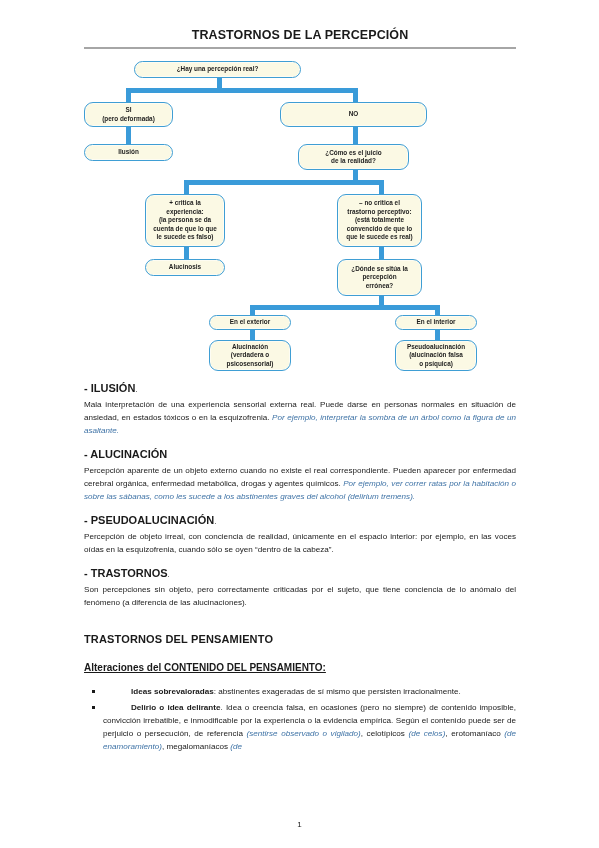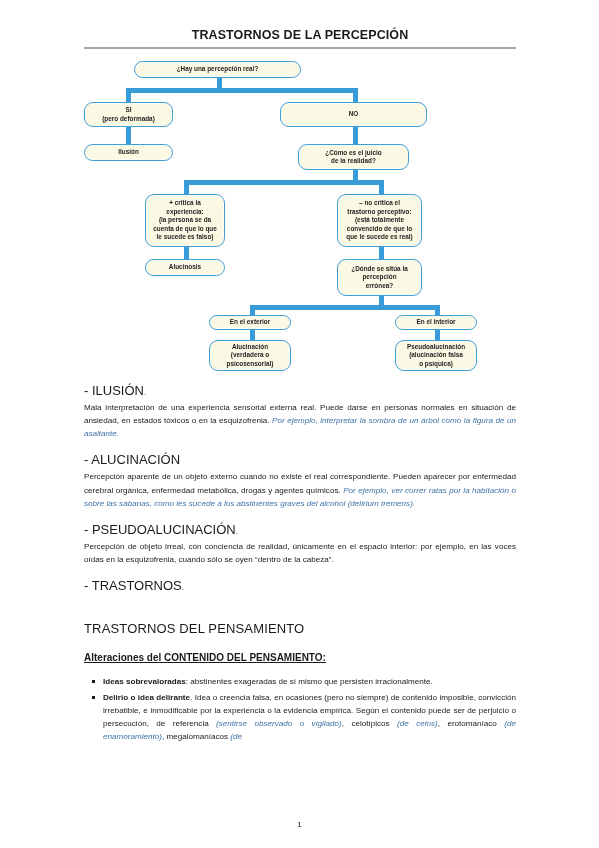--- a/index.html
+++ b/index.html
@@ -81,35 +81,35 @@
   .body-text {
     position: absolute;
     left: 84px;
     width: 432px;
     font-size: 8.1px;
     line-height: 1.62;
     color: #1a1a1a;
     text-align: justify;
   }
   .heading {
-    font-weight: normal;
-    font-size: 13px;
+    font-weight: bold;
+    font-size: 11px;
   }
   .em-blue {
     color: #3f73a6;
     font-style: italic;
   }
   .sec {
     margin-bottom: 9px;
   }
   .sec p { margin: 0; }
 
   .subject-heading {
-    font-weight: normal;
-    font-size: 13px;
+    font-weight: bold;
+    font-size: 11px;
     letter-spacing: 0.15px;
   }
   .underlined-heading {
     font-weight: bold;
     font-size: 10px;
     text-decoration: underline;
   }
 
   ul.bullets {
     margin: 0;
@@ -123,21 +123,21 @@
   }
   ul.bullets > li::before {
     content: "";
     position: absolute;
     left: -11px;
     top: 5px;
     width: 3px;
     height: 3px;
     background: #1a1a1a;
   }
-  .b { font-weight: bold; }
+  .b { font-weight: bold; margin-left: 28px; }
 
   .page-number {
     position: absolute;
     left: 0;
     top: 820px;
     width: 599px;
     text-align: center;
     font-size: 8px;
     color: #1a1a1a;
   }
@@ -257,20 +257,21 @@
       <p><span>Percepción aparente de un objeto externo cuando no existe el real correspondiente. Pueden aparecer por enfermedad cerebral orgánica, enfermedad metabólica, drogas y agentes químicos. </span><span class="em-blue">Por ejemplo, ver correr ratas por la habitación o sobre las sábanas, como les sucede a los abstinentes graves del alcohol (delirium tremens).</span></p>
     </div>
 
     <div class="sec">
       <p><span class="heading">- PSEUDOALUCINACIÓN</span><span>.</span></p>
       <p>Percepción de objeto irreal, con conciencia de realidad, únicamente en el espacio interior: por ejemplo, en las voces oídas en la esquizofrenia, cuando sólo se oyen “dentro de la cabeza”.</p>
     </div>
 
     <div class="sec">
       <p><span class="heading">- TRASTORNOS</span><span>.</span></p>
+      <p>Son percepciones sin objeto, pero correctamente criticadas por el sujeto, que tiene conciencia de lo anómalo del fenómeno (a diferencia de las alucinaciones).</p>
     </div>
 
     <div style="height:13px;"></div>
 
     <div class="sec">
       <p class="subject-heading">TRASTORNOS DEL PENSAMIENTO</p>
       <div style="height:11px;"></div>
       <p><span class="underlined-heading">Alteraciones del CONTENIDO DEL PENSAMIENTO:</span></p>
       <div style="height:9px;"></div>
 

